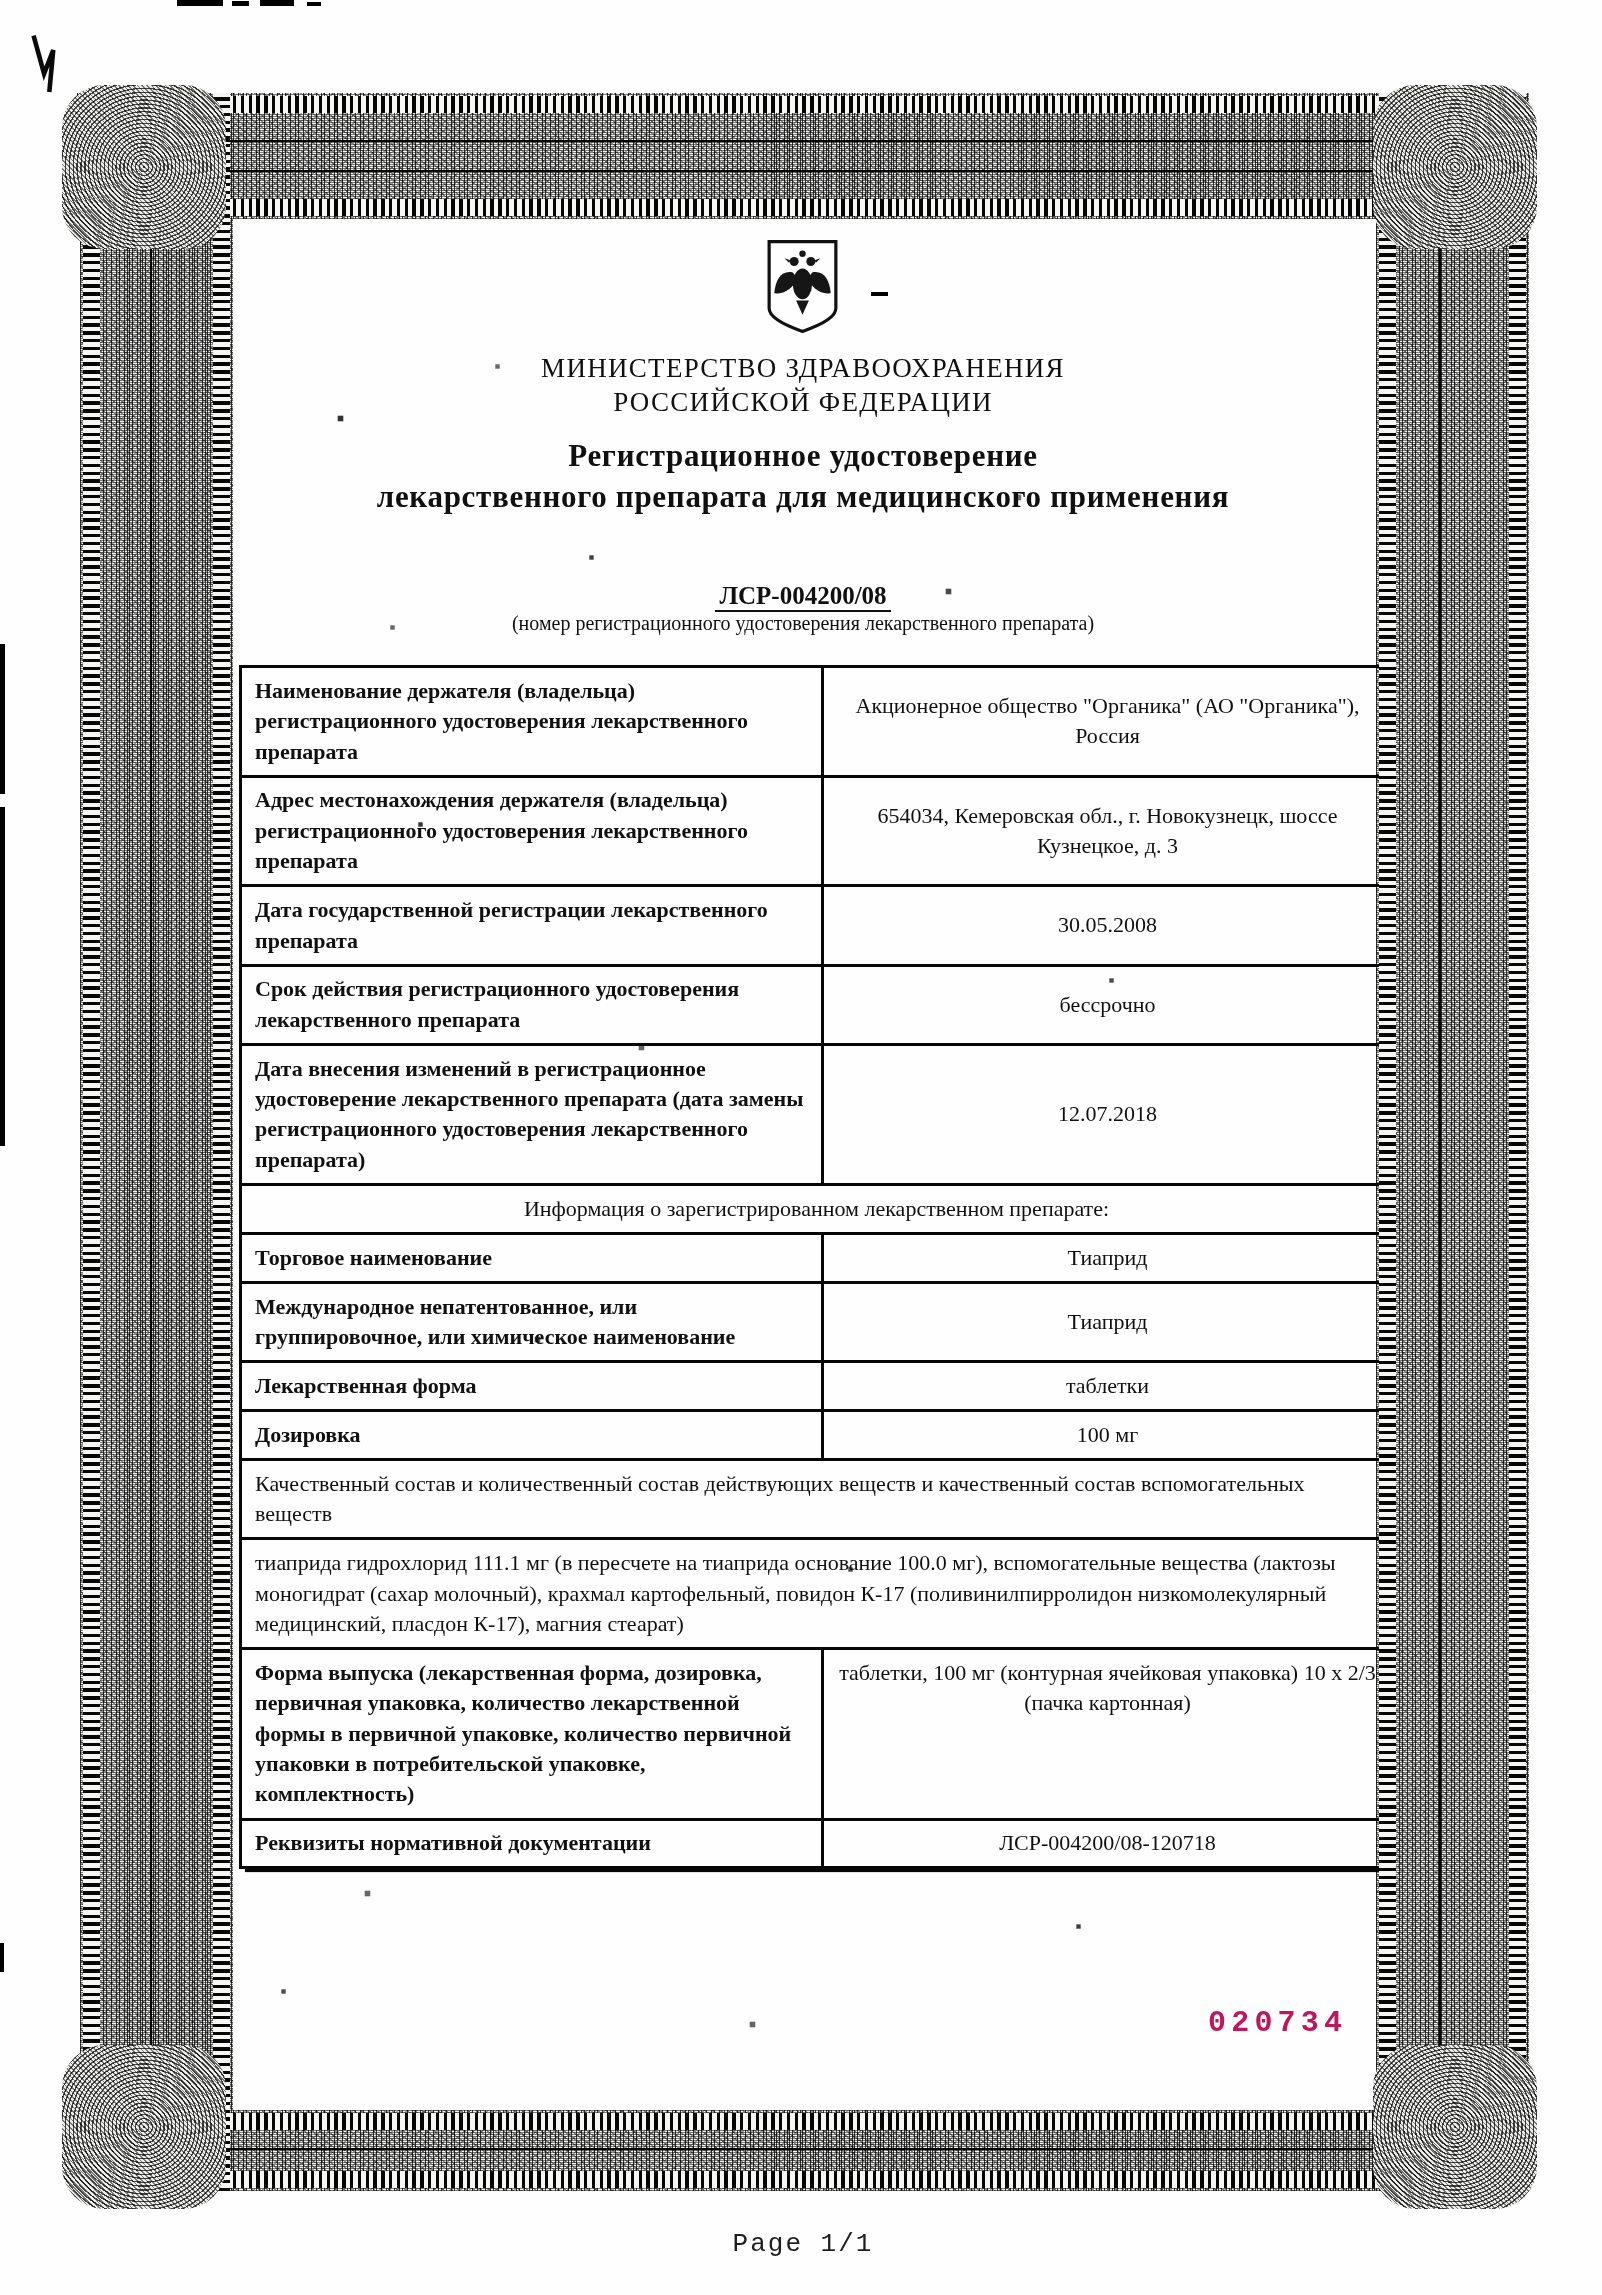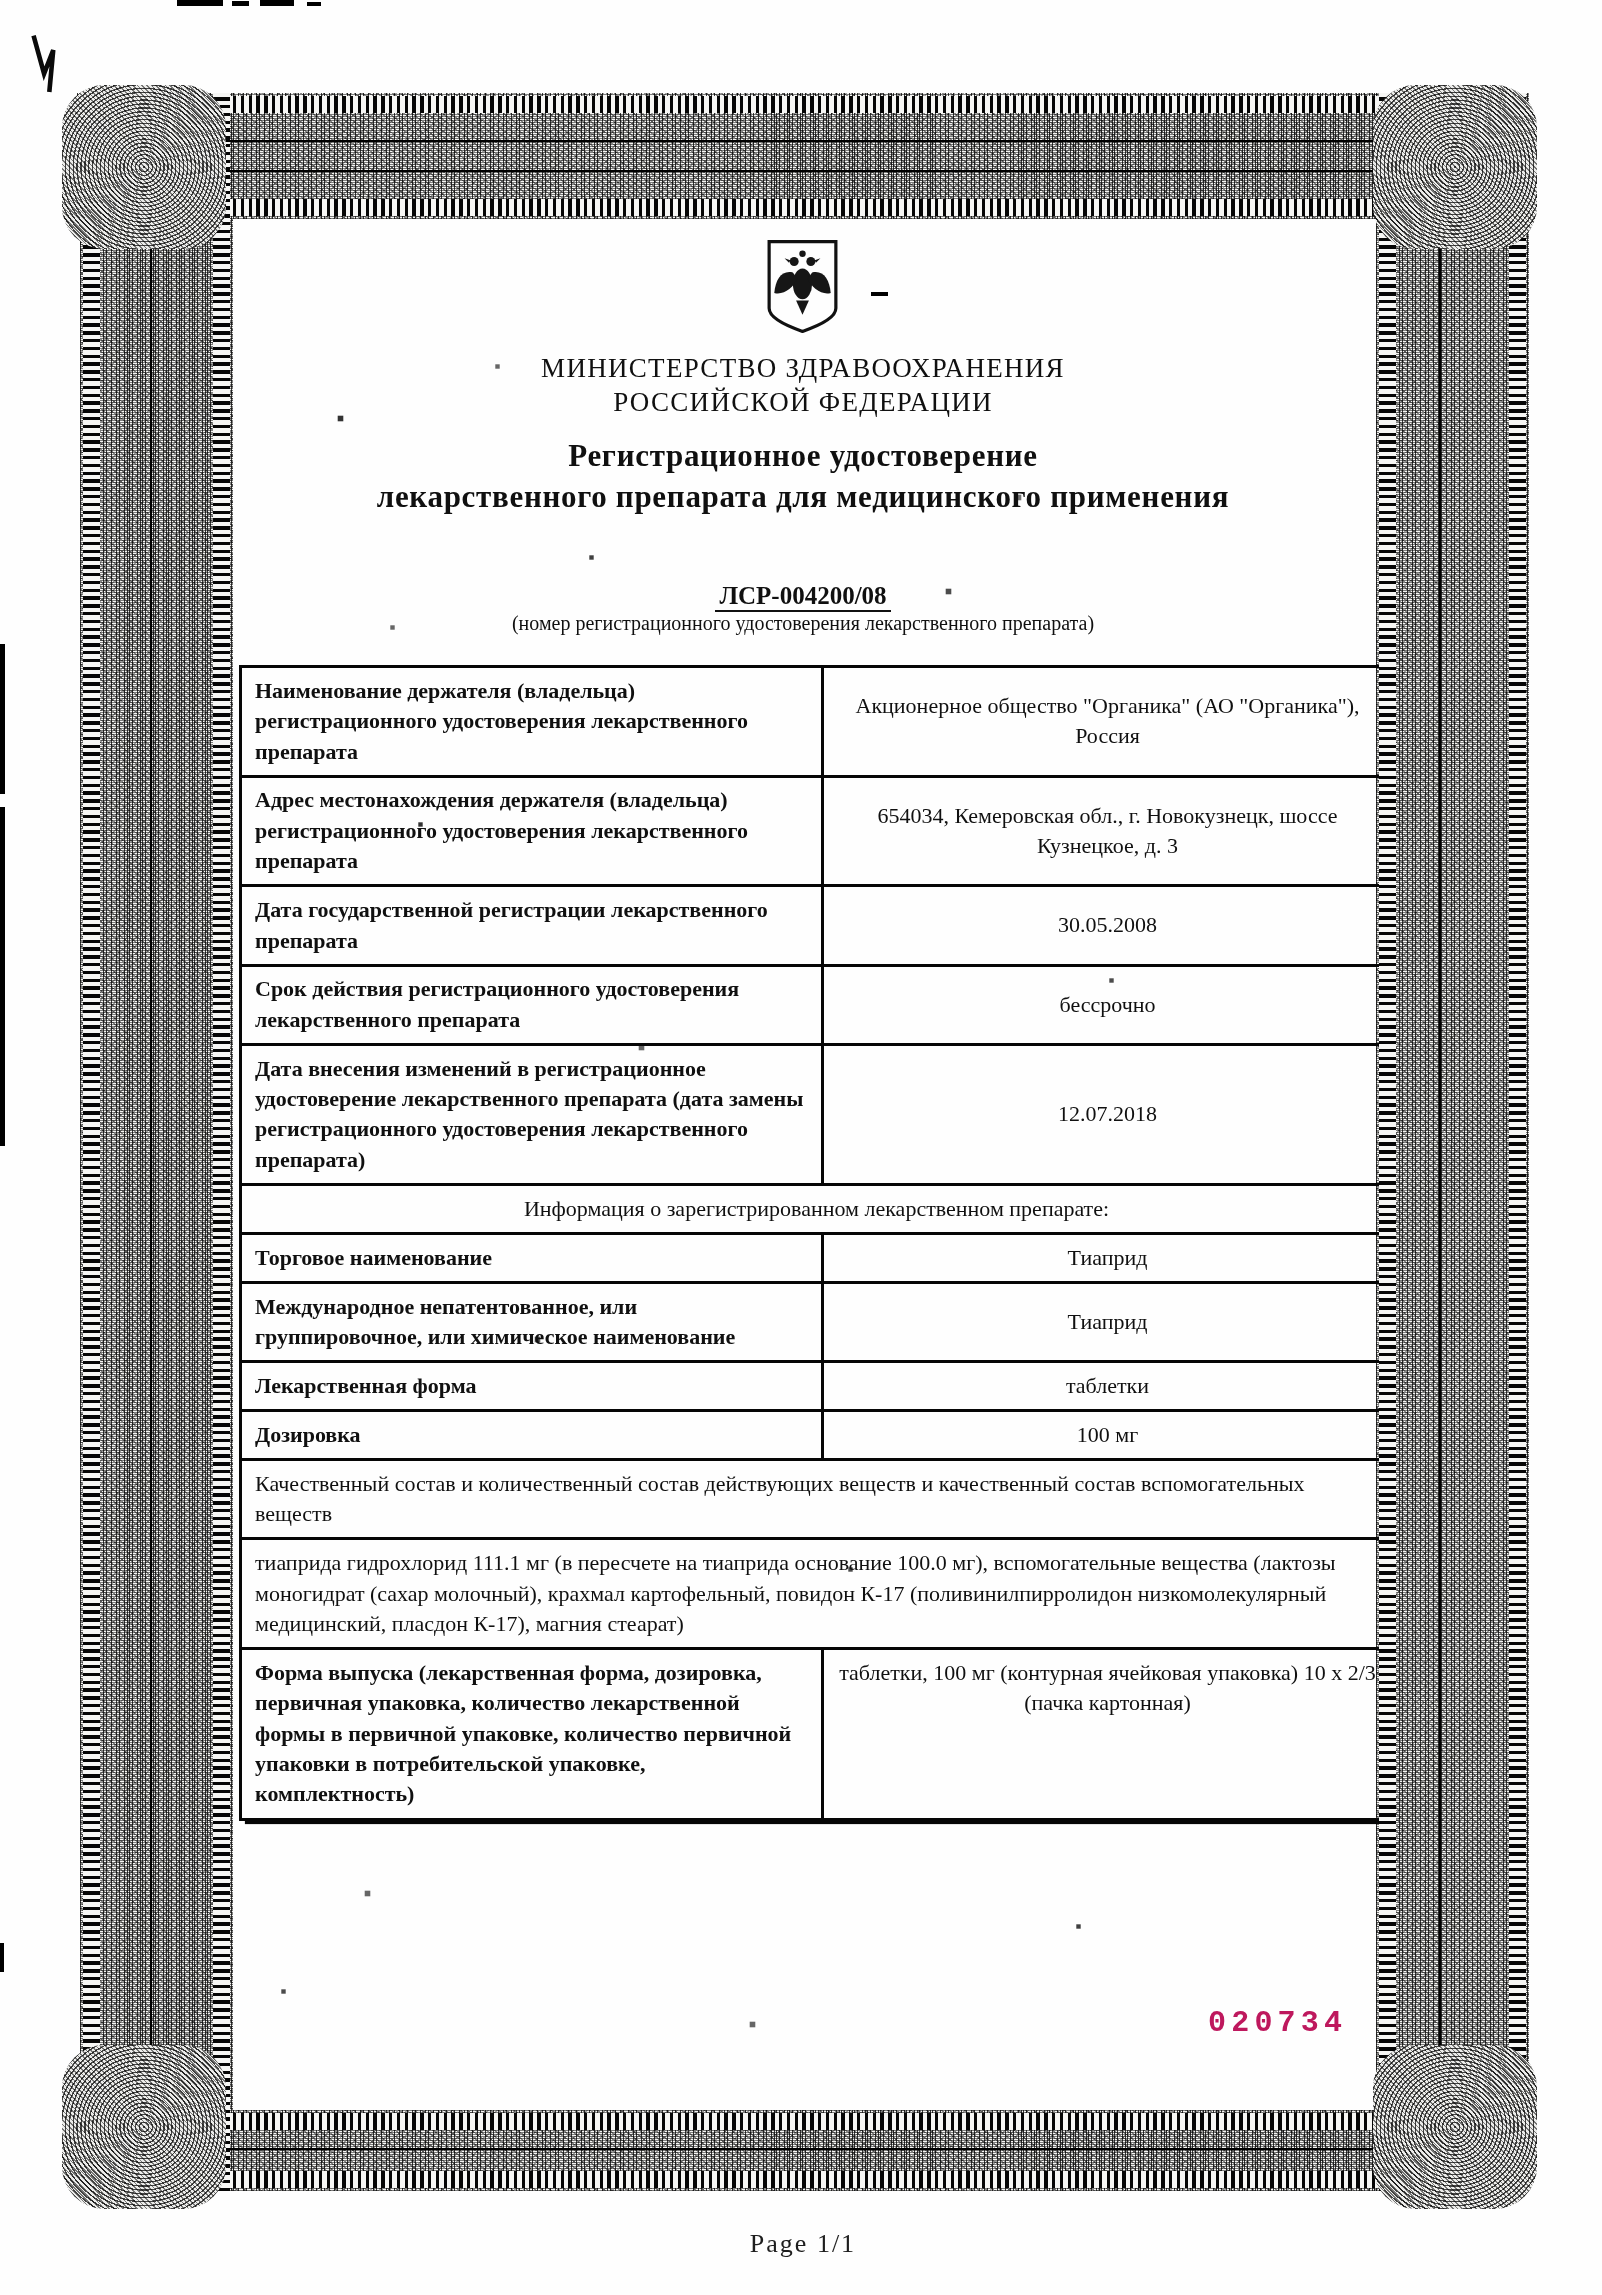--- a/index.html
+++ b/index.html
@@ -60,21 +60,21 @@
   .cert-table td.val.top{vertical-align:top;}
   .cert-table td.section{text-align:center;}
   .cert-table td.full{text-align:left;}
   .cert-table td.full.bold{font-weight:normal;margin-left:24px;}
 
   
   .stamp{position:absolute;left:1208px;top:2006px;
     font-family:"Liberation Mono", monospace;font-size:30px;font-weight:bold;
     letter-spacing:5.2px;color:#be185d;}
   .pagefooter{position:absolute;left:239px;top:2229px;width:1128px;text-align:center;
-    font-family:Liberation Serif, serif;font-size:26px;color:#1e1e1e;letter-spacing:2px;}
+    font-family:Liberation Mono, monospace;font-size:26px;color:#1e1e1e;letter-spacing:2px;}
 
   
   .noise{position:absolute;background:#000;}
   .specks{position:absolute;left:0;top:0;width:2.6px;height:2.6px;background:transparent;
     box-shadow:
       339px 417px 0 1.3px rgba(0,0,0,.8), 590px 556px 0 0.7px rgba(0,0,0,.75),
       947px 590px 0 1.3px rgba(0,0,0,.7), 419px 823px 0 0.7px rgba(0,0,0,.8),
       640px 1046px 0 1.3px rgba(0,0,0,.6), 1110px 979px 0 0.7px rgba(0,0,0,.7),
       536px 1338px 0 1.3px rgba(0,0,0,.65),849px 1568px 0 0.7px rgba(0,0,0,.7),
       366px 1892px 0 1.3px rgba(0,0,0,.6), 1077px 1925px 0 0.7px rgba(0,0,0,.75),
@@ -195,20 +195,24 @@
         <tr>
           <td colspan="2" class="full bold">Качественный состав и количественный состав действующих веществ и качественный состав вспомогательных веществ</td>
         </tr>
         <tr>
           <td colspan="2" class="full">тиаприда гидрохлорид 111.1 мг (в пересчете на тиаприда основание 100.0 мг), вспомогательные вещества (лактозы моногидрат (сахар молочный), крахмал картофельный, повидон К-17 (поливинилпирролидон низкомолекулярный медицинский, пласдон К-17), магния стеарат)</td>
         </tr>
         <tr>
           <td class="lbl">Форма выпуска (лекарственная форма, дозировка, первичная упаковка, количество лекарственной формы в первичной упаковке, количество первичной упаковки в потребительской упаковке, комплектность)</td>
           <td class="val left top">таблетки, 100 мг (контурная ячейковая упаковка) 10 х 2/3 (пачка картонная)</td>
         </tr>
+        <tr>
+          <td class="lbl">Реквизиты нормативной документации</td>
+          <td class="val left">ЛСР-004200/08-120718</td>
+        </tr>
       </tbody>
   </table>
 
   <div class="stamp">020734</div>
   <div class="pagefooter">Page 1/1</div>
 
 </div>
 
 
 </body></html>

